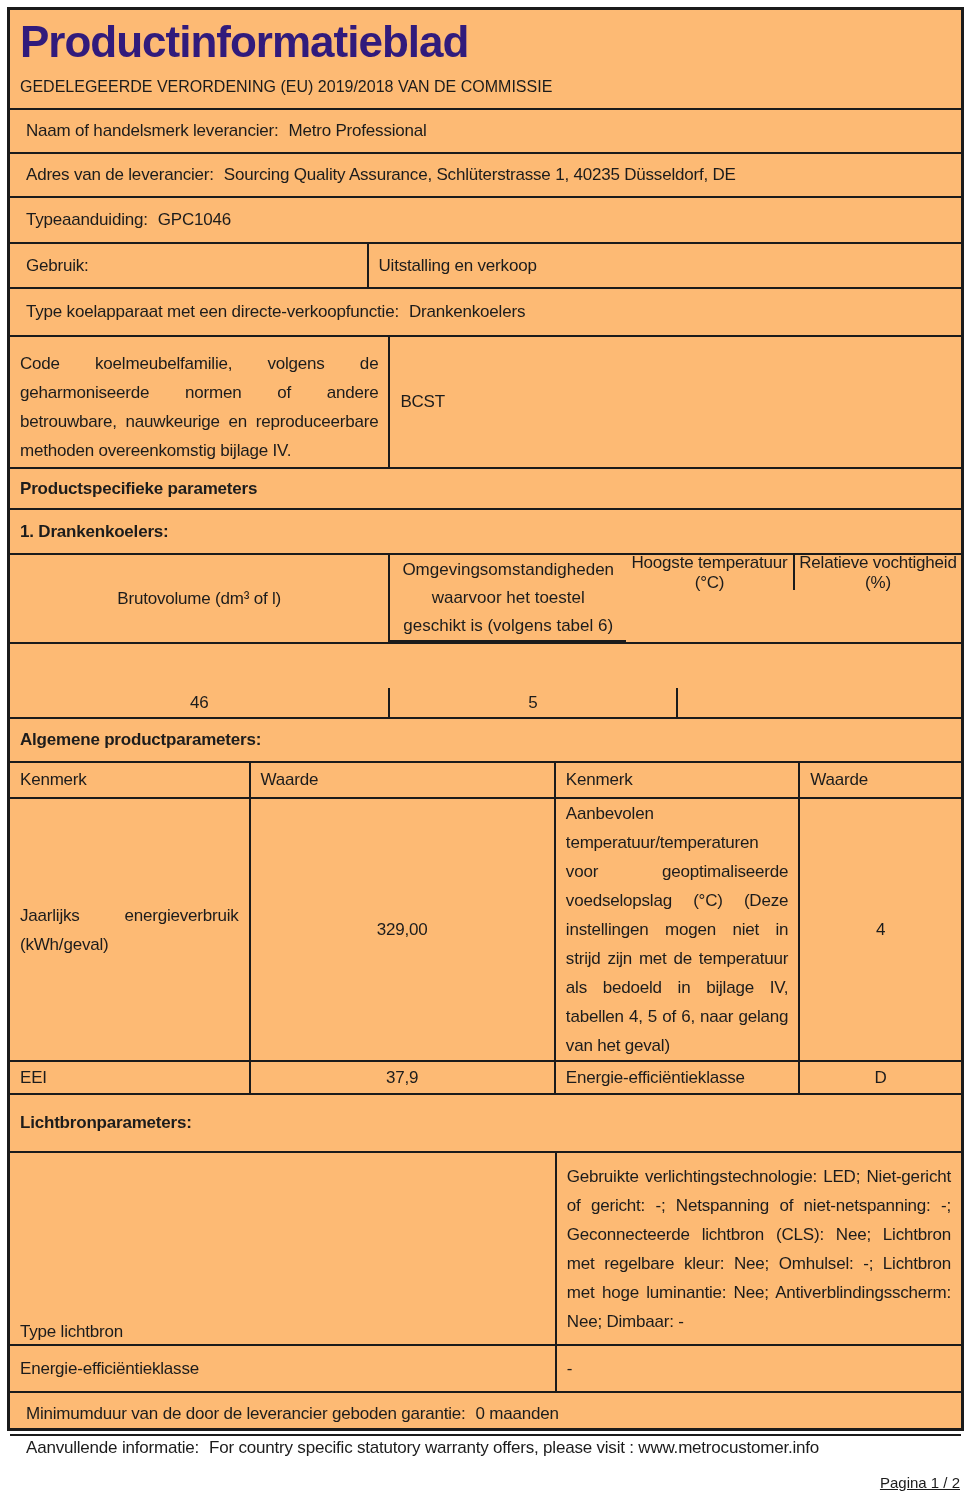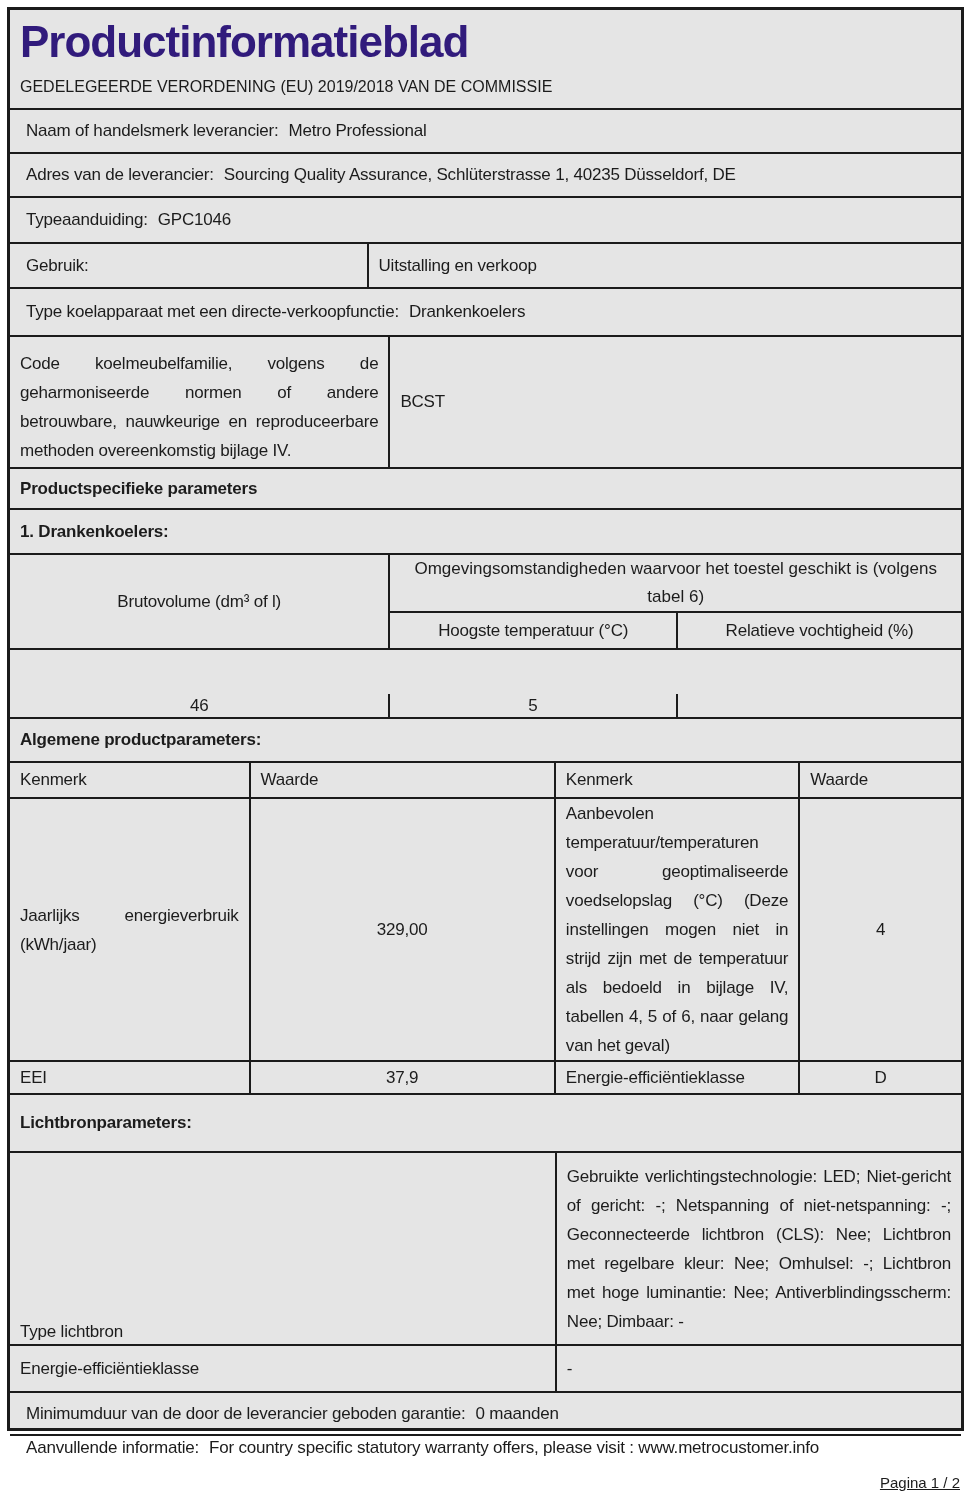--- a/index.html
+++ b/index.html
@@ -3,40 +3,40 @@
 <meta charset="utf-8">
 <style>
   * { margin:0; padding:0; box-sizing:border-box; }
   html,body { width:972px; height:1500px; background:#ffffff;
     font-family:"Liberation Sans", sans-serif; color:#1c1c1c; }
   body { position:relative; overflow:hidden; }
 
   .sheet {
     position:absolute; left:7px; top:7px; width:957px; height:1424px;
     border:3px solid #1b1b1b; display:flex; flex-direction:column;
-    background:#e5e5e5;
+    background:#fdba74;
   }
   .row { display:flex; border-bottom:2px solid #1b1b1b; flex:none; align-items:stretch; }
   .row:last-child { border-bottom:none; flex:1; }
   .cell { display:flex; align-items:center; padding:2px 10px; font-size:17px; letter-spacing:-0.2px; }
   .cell.rb { border-right:2px solid #1b1b1b; }
   .lbl { font-weight:normal; margin-right:10px; white-space:nowrap;margin-left:6px; }
   .center { justify-content:center; text-align:center; }
   .just { display:block; text-align:justify; line-height:29px; padding-top:10px; }
   .bold { font-weight:bold; }
 
   
   .hdr { flex-direction:column; align-items:flex-start; justify-content:space-between;
          padding:8px 10px 12px 10px; }
   .doc-title { font-size:44px; font-weight:bold; color:#311b7c; letter-spacing:-1px; line-height:1.1; }
   .doc-sub { font-size:16px; color:#1b1b1b; letter-spacing:0; }
 
   
   .vol-top { display:flex; height:100px; border-bottom:2px solid #1b1b1b; }
-  .vol-right { flex:1; display:flex; flex-direction:column; }
+  .vol-right { flex:1; display:flex; flex-direction:row; }
   .vol-span { flex:1; display:flex; align-items:center; justify-content:center;
               text-align:center; font-size:17px; border-bottom:2px solid #1b1b1b;
               padding:0 12px; line-height:28px; }
   .vol-sub { height:35px; display:flex; }
   .vol-vals { display:flex; height:32px;margin-top:44px; }
 
   .w-gebruik { width:37.7%; }
   .w-code { width:40%; }
   .w-k1 { width:25.3%; }
   .w-w1 { width:32.1%; }
@@ -138,21 +138,21 @@
 
   <div class="row" style="height:36px">
     <div class="cell rb w-k1">Kenmerk</div>
     <div class="cell rb w-w1">Waarde</div>
     <div class="cell rb w-k2">Kenmerk</div>
     <div class="cell w-w2" style="flex:1">Waarde</div>
   </div>
 
   <div class="row" style="height:263px">
     <div class="cell rb w-k1">
-      <span style="text-align:justify; line-height:29px">Jaarlijks energieverbruik (kWh/jaar)</span>
+      <span style="text-align:justify; line-height:29px">Jaarlijks energieverbruik (kWh/geval)</span>
     </div>
     <div class="cell rb w-w1 center">329,00</div>
     <div class="cell rb w-k2">
       <span class="just" style="padding-top:0">Aanbevolen temperatuur/temperaturen voor geoptimaliseerde voedselopslag (°C) (Deze instellingen mogen niet in strijd zijn met de temperatuur als bedoeld in bijlage IV, tabellen 4, 5 of 6, naar gelang van het geval)</span>
     </div>
     <div class="cell center" style="flex:1">4</div>
   </div>
 
   <div class="row" style="height:33px">
     <div class="cell rb w-k1">EEI</div>

